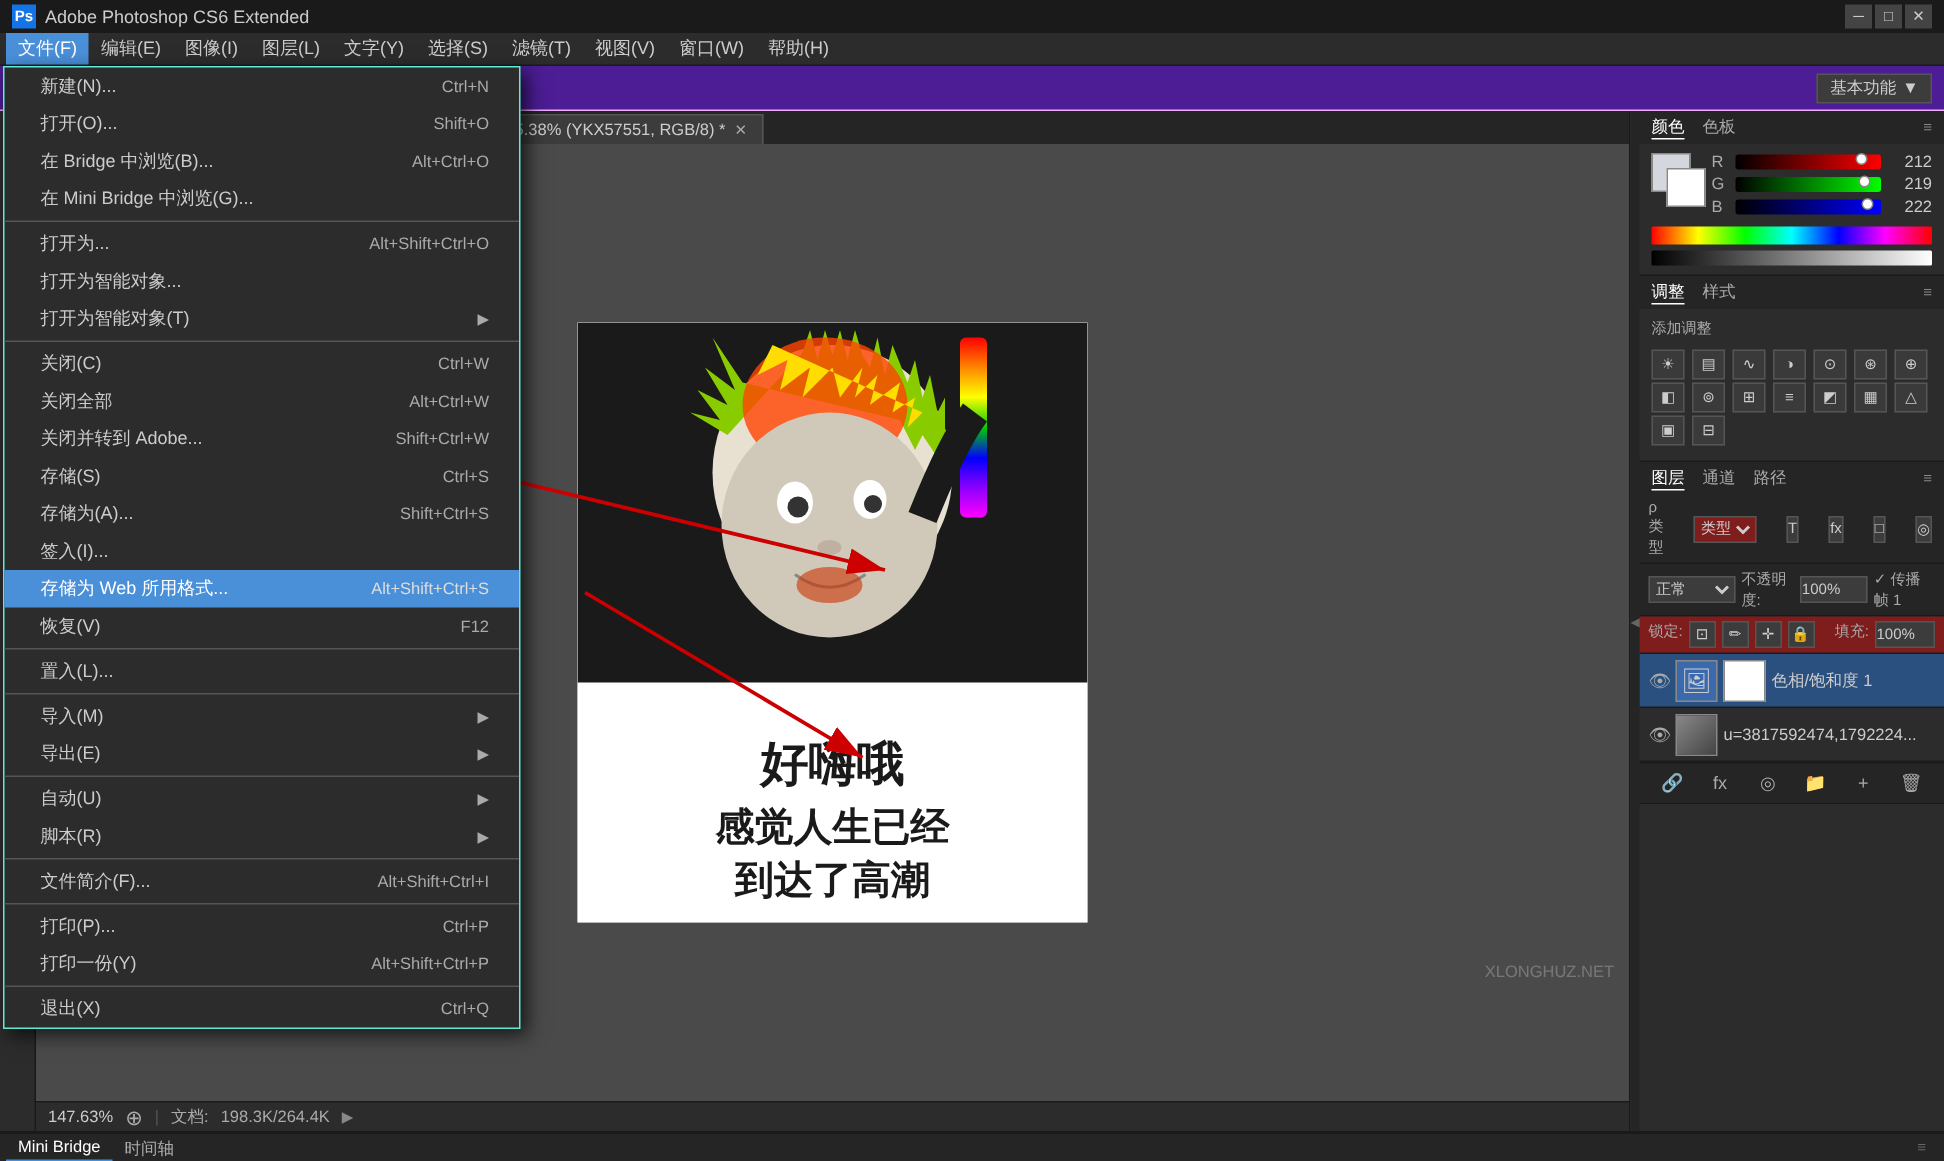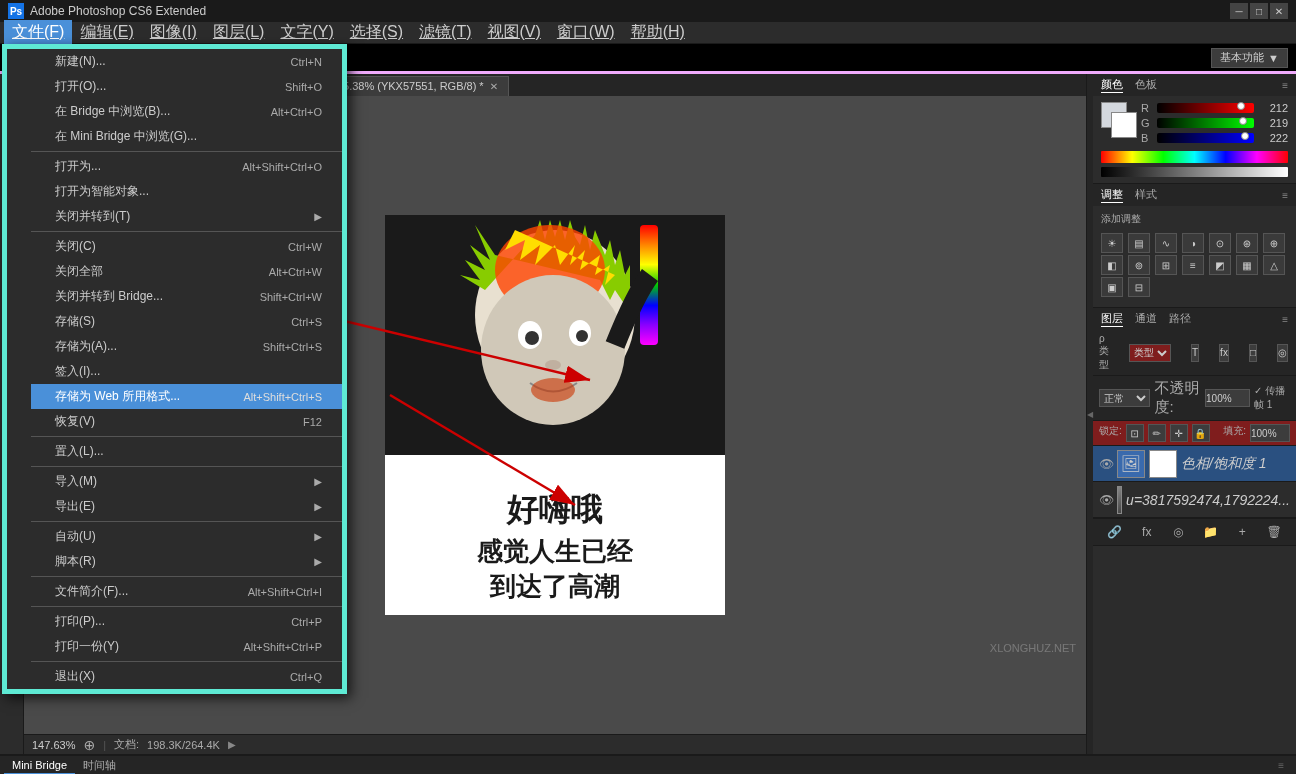--- a/index.html
+++ b/index.html
@@ -7,25 +7,25 @@
 
     
     #titlebar { height: 22px; background: #1a1a1a; display: flex; align-items: center; justify-content: space-between; padding: 0 8px; }
     #titlebar-left { display: flex; align-items: center; gap: 6px; }
     #titlebar-logo { width: 16px; height: 16px; background: #1473e6; display: flex; align-items: center; justify-content: center; font-size: 10px; font-weight: bold; color: white; }
     #titlebar-controls { display: flex; gap: 2px; }
     .titlebar-btn { width: 18px; height: 16px; background: #444; border: none; color: #ccc; cursor: pointer; font-size: 10px; display: flex; align-items: center; justify-content: center; }
 
     
     #menubar { height: 22px; background: #2c2c2c; display: flex; align-items: center; padding: 0 4px; border-bottom: 1px solid #1a1a1a; }
-    .menu-item { padding: 2px 8px; cursor: pointer; font-size: 16px; color: #ccc; text-decoration: underline; }
+    .menu-item { padding: 2px 8px; cursor: pointer; font-size: 12px; color: #ccc; }
     .menu-item.active { background: #4a90d9; color: white; }
 
     
-    #toolbar { height: 30px; background: #000000; display: flex; align-items: center; padding: 0 8px; gap: 6px; border-bottom: 3px solid #f0abfc; }
+    #toolbar { height: 30px; background: #4c1d95; display: flex; align-items: center; padding: 0 8px; gap: 6px; border-bottom: 1px solid #f0abfc; }
     .toolbar-group { display: flex; align-items: center; gap: 4px; }
     .toolbar-label { font-size: 11px; color: #aaa; }
     .toolbar-input { background: #3c3c3c; border: 1px solid #555; color: #ccc; font-size: 11px; padding: 1px 4px; height: 20px; width: 60px; }
     .toolbar-separator { width: 1px; height: 18px; background: #555; margin: 0 4px; }
     .workspace-label { margin-left: auto; background: #3c3c3c; border: 1px solid #555; color: #ccc; font-size: 11px; padding: 1px 8px; height: 20px; display: flex; align-items: center; gap: 4px; cursor: pointer; }
 
     
     #main { display: flex; height: calc(774px - 22px - 22px - 30px - 20px); }
 
     
@@ -73,39 +73,39 @@
     .layers-toolbar { display: flex; align-items: center; gap: 20px; padding: 3px 6px; background: #252525; border-bottom: 1px solid #1a1a1a; }
     .layers-select { background: #7f1d1d; border: 1px solid #555; color: #ccc; font-size: 10px; height: 18px; }
     .layers-icon-btn { width: 18px; height: 18px; background: #3c3c3c; border: 1px solid #555; color: #ccc; cursor: pointer; display: flex; align-items: center; justify-content: center; font-size: 10px; }
     .layers-row2 { display: flex; align-items: center; gap: 4px; padding: 3px 6px; background: #252525; border-bottom: 1px solid #1a1a1a; }
     .blend-select { background: #3c3c3c; border: 1px solid #555; color: #ccc; font-size: 10px; height: 18px; width: 70px; }
     .layers-row3 { display: flex; align-items: flex-start; gap: 4px; padding: 3px 6px; background: #7f1d1d; border-bottom: 1px solid #1a1a1a; }
 
     .layer-item { display: flex; align-items: center; gap: 4px; padding: 3px 6px; height: 36px; cursor: pointer; border-bottom: 1px solid #1a1a1a; }
     .layer-item.active { background: #2a5080; }
     .layer-eye { width: 14px; font-size: 12px; color: #aaa; cursor: pointer; }
-    .layer-name { font-size: 14px; color: #ccc; flex: 1; font-style: italic; }
+    .layer-name { font-size: 11px; color: #ccc; flex: 1; }
 
     .layers-bottom { display: flex; align-items: center; justify-content: space-around; padding: 4px 6px; background: #252525; border-top: 1px solid #1a1a1a; }
     .layer-bottom-btn { width: 18px; height: 18px; background: none; border: none; color: #aaa; cursor: pointer; font-size: 12px; display: flex; align-items: center; justify-content: center; }
 
     
     #statusbar { height: 20px; background: #2c2c2c; display: flex; align-items: center; padding: 0 8px; gap: 8px; border-top: 1px solid #1a1a1a; font-size: 11px; color: #aaa; }
     .status-percent { color: #ccc; }
     .status-separator { color: #555; }
 
     
     #bottom-panel { height: 110px; background: #252525; border-top: 2px solid #1a1a1a; display: flex; flex-direction: column; }
     #bottom-tabs { height: 20px; background: #252525; display: flex; align-items: center; padding: 0 4px; border-bottom: 1px solid #1a1a1a; }
     .bottom-tab { padding: 2px 8px; font-size: 11px; color: #aaa; cursor: pointer; }
     .bottom-tab.active { color: white; border-bottom: 2px solid #4a90d9; }
 
     
     #menu-overlay { position: absolute; top: 0; left: 0; right: 0; bottom: 0; z-index: 100; }
-    #dropdown-menu { position: absolute; top: 44px; left: 2px; width: 345px; background: #2c2c2c; border: 5px solid #5eead4; box-shadow: 4px 4px 12px rgba(0,0,0,0.7); z-index: 200; padding-left: 24px; }
+    #dropdown-menu { position: absolute; top: 44px; left: 2px; width: 345px; background: #2c2c2c; border: 1px solid #5eead4; box-shadow: 4px 4px 12px rgba(0,0,0,0.7); z-index: 200; }
     .menu-separator { height: 1px; background: #555; margin: 2px 0; }
     .menu-row { display: flex; align-items: center; justify-content: space-between; padding: 4px 20px 4px 24px; cursor: pointer; font-size: 12px; color: #ccc; min-height: 22px; position: relative; }
     .menu-row.highlighted { background: #4a90d9; color: white; }
     .menu-row .menu-row-shortcut { font-size: 11px; color: #aaa; }
     .menu-row.highlighted .menu-row-shortcut { color: #ddd; }
     .menu-arrow { font-size: 10px; color: #aaa; }
 
     
     .color-spectrum { height: 12px; margin: 4px 0; background: linear-gradient(to right, #ff0000, #ffff00, #00ff00, #00ffff, #0000ff, #ff00ff, #ff0000); border-radius: 1px; }
 
@@ -376,21 +376,21 @@
           <div class="layers-icon-btn">fx</div>
           <div class="layers-icon-btn">□</div>
           <div class="layers-icon-btn">◎</div>
           <div class="layers-icon-btn">◑</div>
         </div>
 
         <div class="layers-row2">
           <select class="blend-select">
             <option>正常</option>
           </select>
-          <span style="font-size:15px;color:#aaa;">不透明度:</span>
+          <span style="font-size:10px;color:#aaa;">不透明度:</span>
           <input type="text" value="100%" style="background: rgb(60, 60, 60); border: 1px solid rgb(85, 85, 85); color: rgb(204, 204, 204); font-size: 10px; height: 18px; width: 45px;">
           <span style="font-size:10px;color:#aaa;margin-left:auto;">✓ 传播帧 1</span>
         </div>
 
         <div class="layers-row3">
           <span style="font-size:10px;color:#aaa;">锁定:</span>
           <div class="layers-icon-btn">⊡</div>
           <div class="layers-icon-btn">✏</div>
           <div class="layers-icon-btn">✛</div>
           <div class="layers-icon-btn">🔒</div>
@@ -454,34 +454,34 @@
     </div>
     <div class="menu-separator"></div>
     <div class="menu-row">
       <span>打开为...</span>
       <span class="menu-row-shortcut">Alt+Shift+Ctrl+O</span>
     </div>
     <div class="menu-row">
       <span>打开为智能对象...</span>
     </div>
     <div class="menu-row">
-      <span>关闭并转到(T)</span>
+      <span>打开为智能对象(T)</span>
       <span class="menu-arrow">▶</span>
     </div>
     <div class="menu-separator"></div>
     <div class="menu-row">
       <span>关闭(C)</span>
       <span class="menu-row-shortcut">Ctrl+W</span>
     </div>
     <div class="menu-row">
       <span>关闭全部</span>
       <span class="menu-row-shortcut">Alt+Ctrl+W</span>
     </div>
     <div class="menu-row">
-      <span>关闭并转到 Bridge...</span>
+      <span>关闭并转到 Adobe...</span>
       <span class="menu-row-shortcut">Shift+Ctrl+W</span>
     </div>
     <div class="menu-row">
       <span>存储(S)</span>
       <span class="menu-row-shortcut">Ctrl+S</span>
     </div>
     <div class="menu-row">
       <span>存储为(A)...</span>
       <span class="menu-row-shortcut">Shift+Ctrl+S</span>
     </div>

